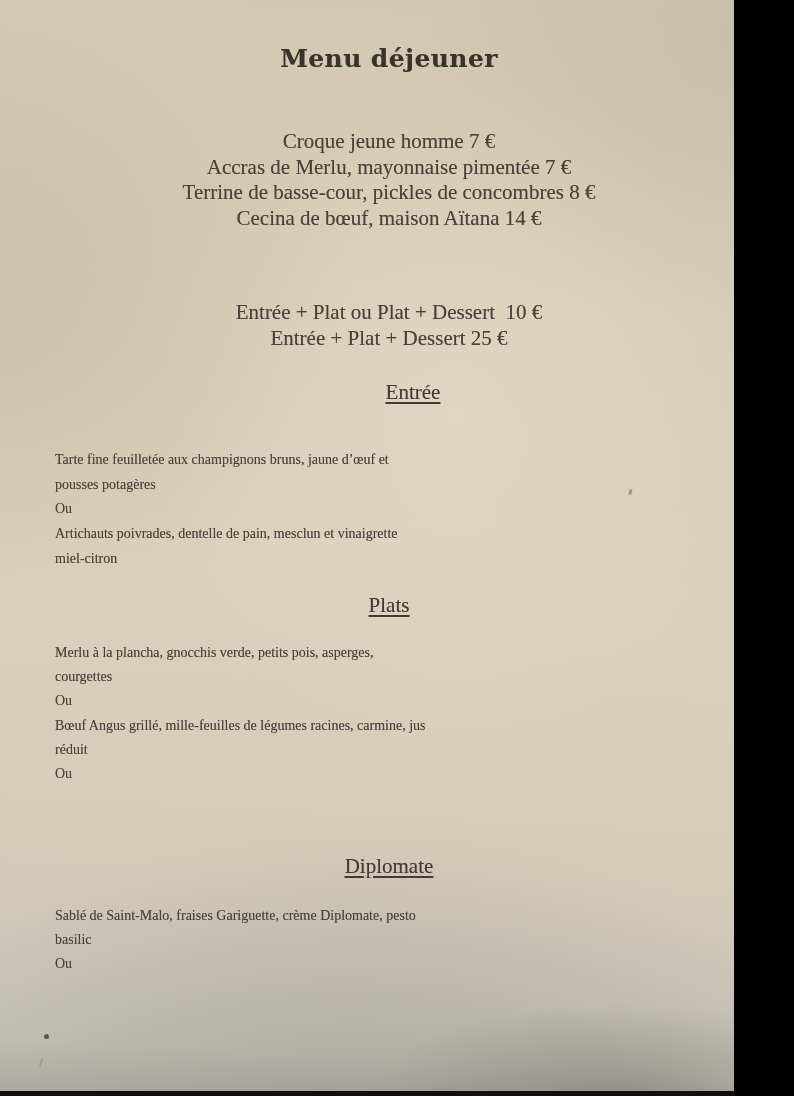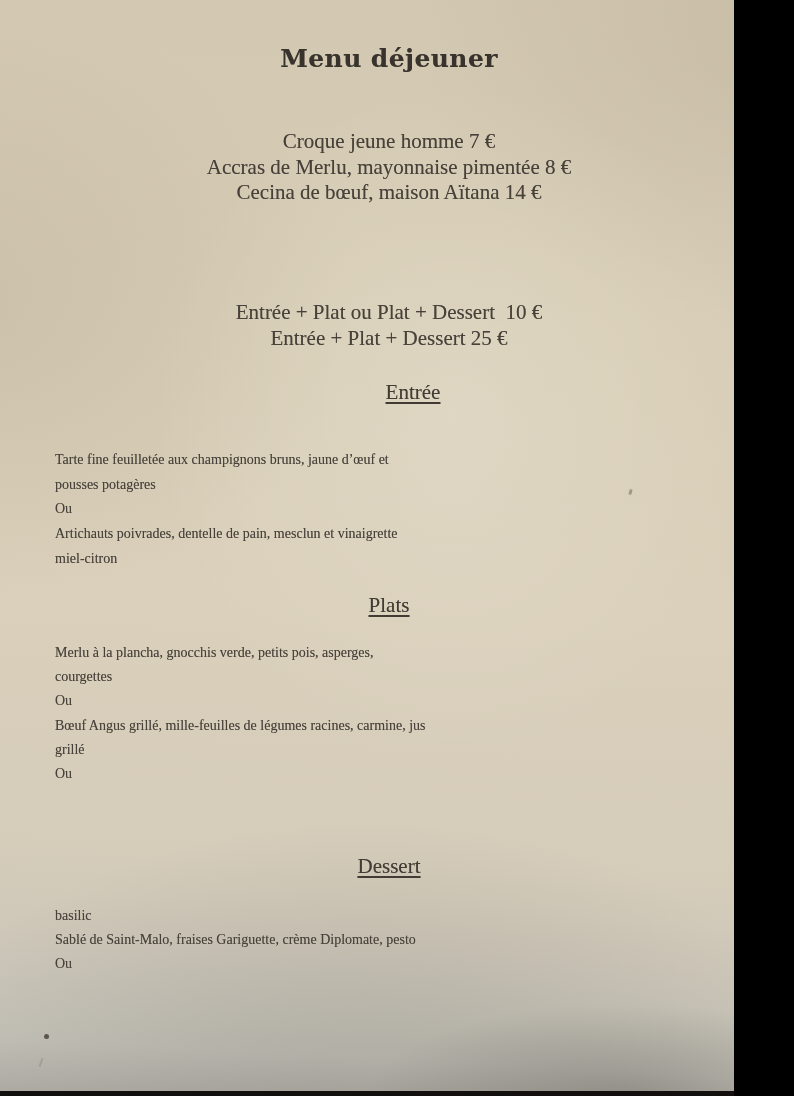--- a/index.html
+++ b/index.html
@@ -57,21 +57,22 @@
     position:absolute;left:0;bottom:0;width:100%;height:5px;background:#11100e;
   }
 </style>
 </head>
 <body>
 
 <div class="photo" id="photo">
   <h1 class="title centered">Menu déjeuner</h1>
   <div class="starters centered" id="starters">
       <div class="line">Croque jeune homme 7 €</div>
-      <div class="line">Accras de Merlu, mayonnaise pimentée 8 €</div>
+      <div class="line">Accras de Merlu, mayonnaise pimentée 7 €</div>
+      <div class="line">Terrine de basse-cour, pickles de concombres 8 €</div>
       <div class="line">Cecina de bœuf, maison Aïtana 14 €</div>
     </div>
   <div class="formulas centered" id="formulas">
       <div class="line">Entrée + Plat ou Plat + Dessert  10 €</div>
       <div class="line">Entrée + Plat + Dessert 25 €</div>
     </div>
   <div id="sections">
       <h2 class="heading centered" style="top: 380px; padding-left: 24px;">Entrée</h2>
       <div class="section-body" style="top: 448px; line-height: 24.7px;">
         <div class="line">Tarte fine feuilletée aux champignons bruns, jaune d’œuf et</div>
@@ -79,27 +80,27 @@
         <div class="line">Ou</div>
         <div class="line">Artichauts poivrades, dentelle de pain, mesclun et vinaigrette</div>
         <div class="line">miel-citron</div>
       </div>
       <h2 class="heading centered" style="top: 593px;">Plats</h2>
       <div class="section-body" style="top: 641px; line-height: 24.2px;">
         <div class="line">Merlu à la plancha, gnocchis verde, petits pois, asperges,</div>
         <div class="line">courgettes</div>
         <div class="line">Ou</div>
         <div class="line">Bœuf Angus grillé, mille-feuilles de légumes racines, carmine, jus</div>
-        <div class="line">grillé</div>
+        <div class="line">réduit</div>
         <div class="line">Ou</div>
       </div>
-      <h2 class="heading centered" style="top: 854px;">Dessert</h2>
+      <h2 class="heading centered" style="top: 854px;">Diplomate</h2>
       <div class="section-body" style="top: 904px; line-height: 23.8px;">
+        <div class="line">Sablé de Saint-Malo, fraises Gariguette, crème Diplomate, pesto</div>
         <div class="line">basilic</div>
-        <div class="line">Sablé de Saint-Malo, fraises Gariguette, crème Diplomate, pesto</div>
         <div class="line">Ou</div>
       </div>
     </div>
 
   <div class="speck-comma"></div>
   <div class="speck-dot"></div>
   <div class="speck-scratch"></div>
   <div class="bottom-bar"></div>
 </div>
 

